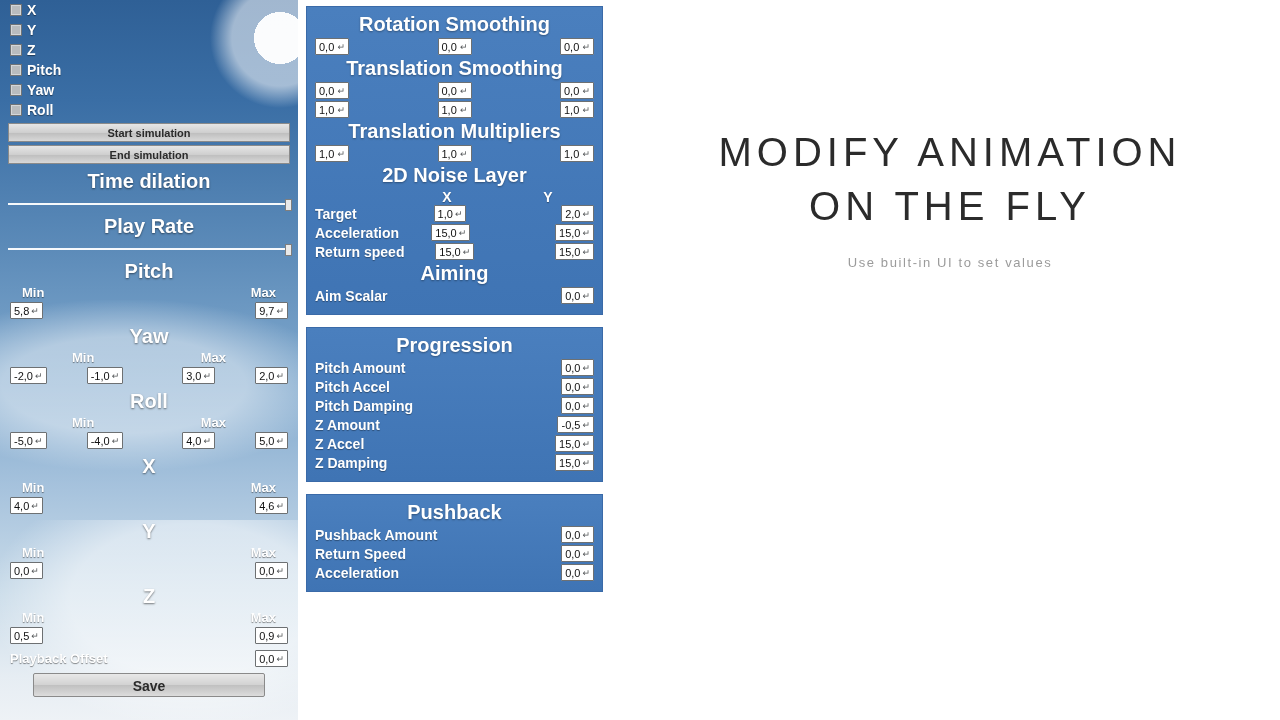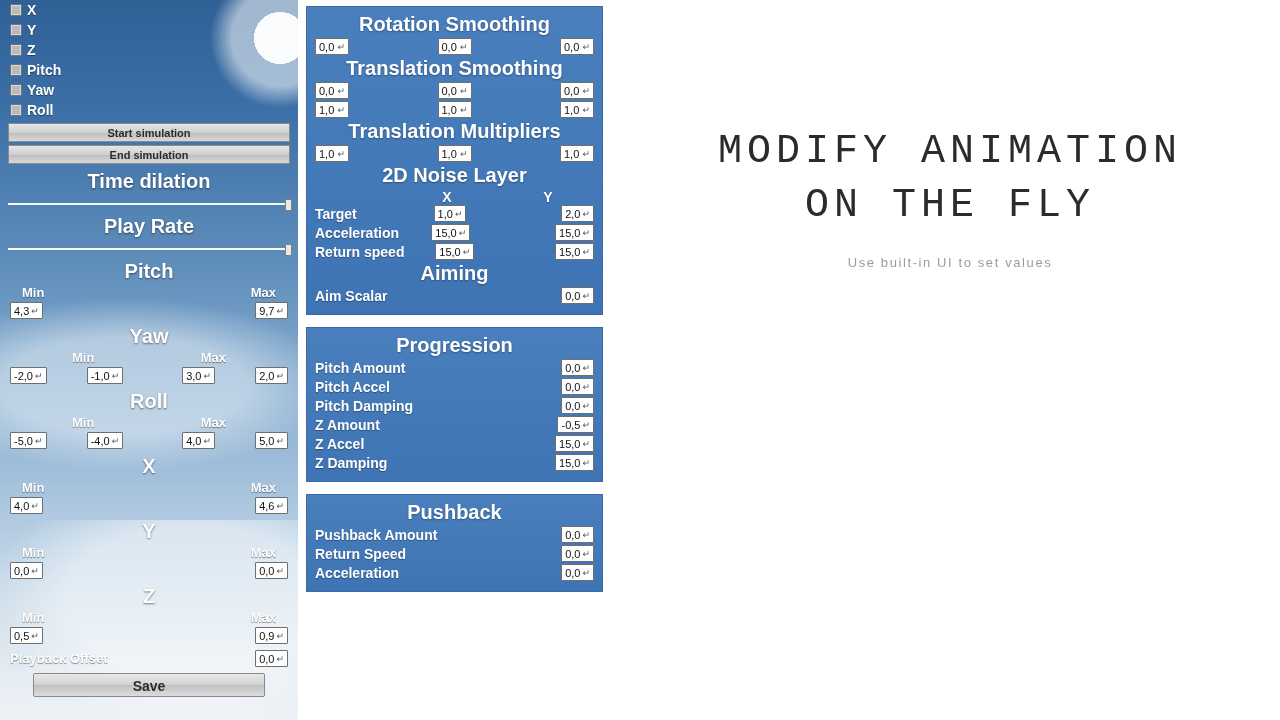--- a/index.html
+++ b/index.html
@@ -154,21 +154,21 @@
   }
 
   
   #right-text{
     position:absolute;left:620px;top:0;width:660px;height:720px;
     display:flex;flex-direction:column;align-items:center;justify-content:flex-start;
     padding-top:125px;box-sizing:border-box;
   }
   #right-text h1{
     margin:0;font-weight:400;font-size:40px;letter-spacing:5px;
-    color:#2b2b2b;text-align:center;line-height:1.35;font-family:Liberation Mono, monospace;
+    color:#2b2b2b;text-align:center;line-height:1.35;
   }
   #right-text .sub{
     margin-top:22px;font-size:13px;letter-spacing:1.6px;color:#9b9b9b;text-align:center;
   }
 </style>
 </head>
 <body>
 
 <div id="left-panel">
   <div class="cloudA"></div>
@@ -216,21 +216,21 @@
       <div class="knob" style="left:277px"></div>
     </div>
 
     <div class="sec-title">Pitch</div>
     <div class="mm-row">
       <span>Min</span>
       <span>Max</span>
     </div>
     <div class="val-row">
       <span class="field">
-          <span>4,3</span>
+          <span>5,8</span>
           <span class="caret">↵</span>
         </span>
       <span class="field">
           <span>9,7</span>
           <span class="caret">↵</span>
         </span>
     </div>
 
     <div class="sec-title">Yaw</div>
     <div class="mm-row narrow">

